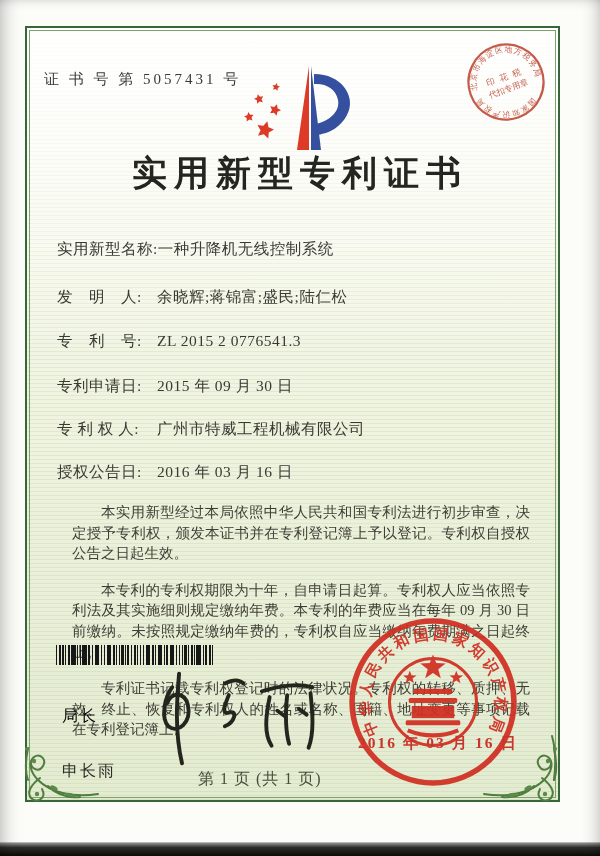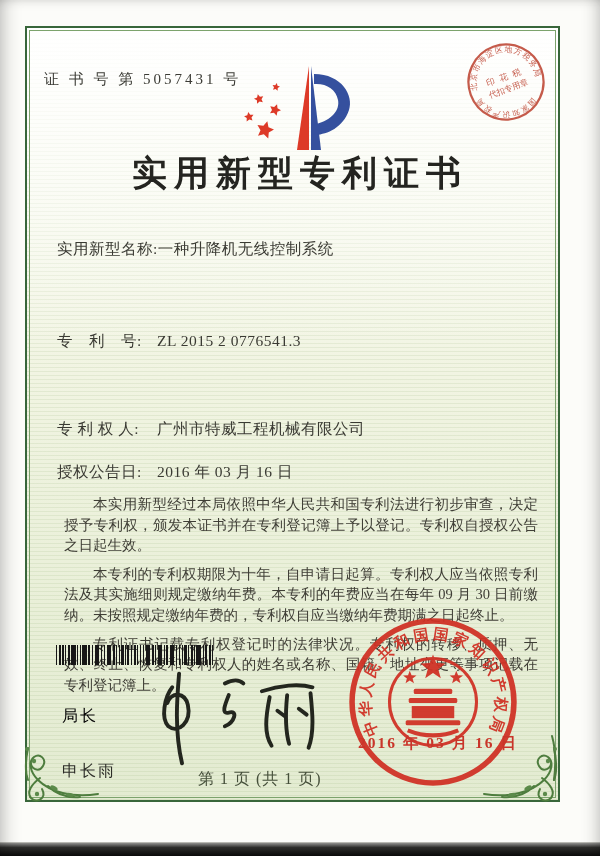--- a/index.html
+++ b/index.html
@@ -25,21 +25,21 @@
         letter-spacing:3px;color:#3b3b35;}
   .logo{position:absolute;left:228px;top:54px;width:140px;height:102px;z-index:10;}
   .title{position:absolute;left:0;right:0;top:150px;text-align:center;z-index:10;
         font-size:35px;font-weight:600;letter-spacing:7px;color:#242420;}
   .field{position:absolute;left:57px;z-index:10;font-size:15.5px;color:#3a3a33;
         letter-spacing:0.5px;white-space:nowrap;}
   .flabel{display:inline-block;min-width:100px;}
   .fvalue{}
   .bodytext{position:absolute;left:56px;top:486px;width:490px;z-index:10;
         font-size:14.5px;line-height:20.6px;text-align:justify;color:#3f3e36;}
-  .bodytext p{margin:8px;text-indent:2em;}
+  .bodytext p{margin:16px;text-indent:2em;}
   .barcode{position:absolute;left:56px;top:645px;width:158px;height:20px;z-index:10;
         background:
           repeating-linear-gradient(90deg,#171717 0 1.5px,rgba(0,0,0,0) 1.5px 3px),
           repeating-linear-gradient(90deg,#171717 0 1px,rgba(0,0,0,0) 1px 6.5px),
           repeating-linear-gradient(90deg,rgba(0,0,0,0) 0 2.5px,#171717 2.5px 5px,rgba(0,0,0,0) 5px 12.5px);}
   .officer-title{position:absolute;left:62px;top:706px;z-index:10;font-size:16px;
         color:#000000;font-family:"Liberation Sans","DejaVu Sans",sans-serif;letter-spacing:2px;}
   .officer-name{position:absolute;left:62px;top:761px;z-index:10;font-size:16px;
         color:#2d2d28;font-family:Liberation Sans, sans-serif;letter-spacing:2px;}
   .signature{position:absolute;left:145px;top:662px;width:185px;height:112px;z-index:11;}
@@ -117,22 +117,26 @@
       </text>
       <text x="60" y="57" text-anchor="middle" font-size="11.5" letter-spacing="2">印 花 税</text>
       <text x="60" y="73" text-anchor="middle" font-size="11">代扣专用章</text>
     </g>
   </svg>
 
   <div class="title">实用新型专利证书</div>
 
   <div class="field" style="top:239px">
     <span class="flabel">实用新型名称:</span><span class="fvalue">一种升降机无线控制系统</span></div>
+  <div class="field" style="top:287px">
+    <span class="flabel">发　明　人:</span><span class="fvalue">余晓辉;蒋锦富;盛民;陆仁松</span></div>
   <div class="field" style="top:331px">
     <span class="flabel">专　利　号:</span><span class="fvalue">ZL 2015 2 0776541.3</span></div>
+  <div class="field" style="top:376px">
+    <span class="flabel">专利申请日:</span><span class="fvalue">2015 年 09 月 30 日</span></div>
   <div class="field" style="top:419px">
     <span class="flabel">专 利 权 人:</span><span class="fvalue">广州市特威工程机械有限公司</span></div>
   <div class="field" style="top:462px">
     <span class="flabel">授权公告日:</span><span class="fvalue">2016 年 03 月 16 日</span></div>
 
   <div class="bodytext">
     <p>本实用新型经过本局依照中华人民共和国专利法进行初步审查，决定授予专利权，颁发本证书并在专利登记簿上予以登记。专利权自授权公告之日起生效。</p>
     <p>本专利的专利权期限为十年，自申请日起算。专利权人应当依照专利法及其实施细则规定缴纳年费。本专利的年费应当在每年 09 月 30 日前缴纳。未按照规定缴纳年费的，专利权自应当缴纳年费期满之日起终止。</p>
     <p>专利证书记载专利权登记时的法律状况。专利权的转移、质押、无效、终止、恢复和专利权人的姓名或名称、国籍、地址变更等事项记载在专利登记簿上。</p>
   </div>

